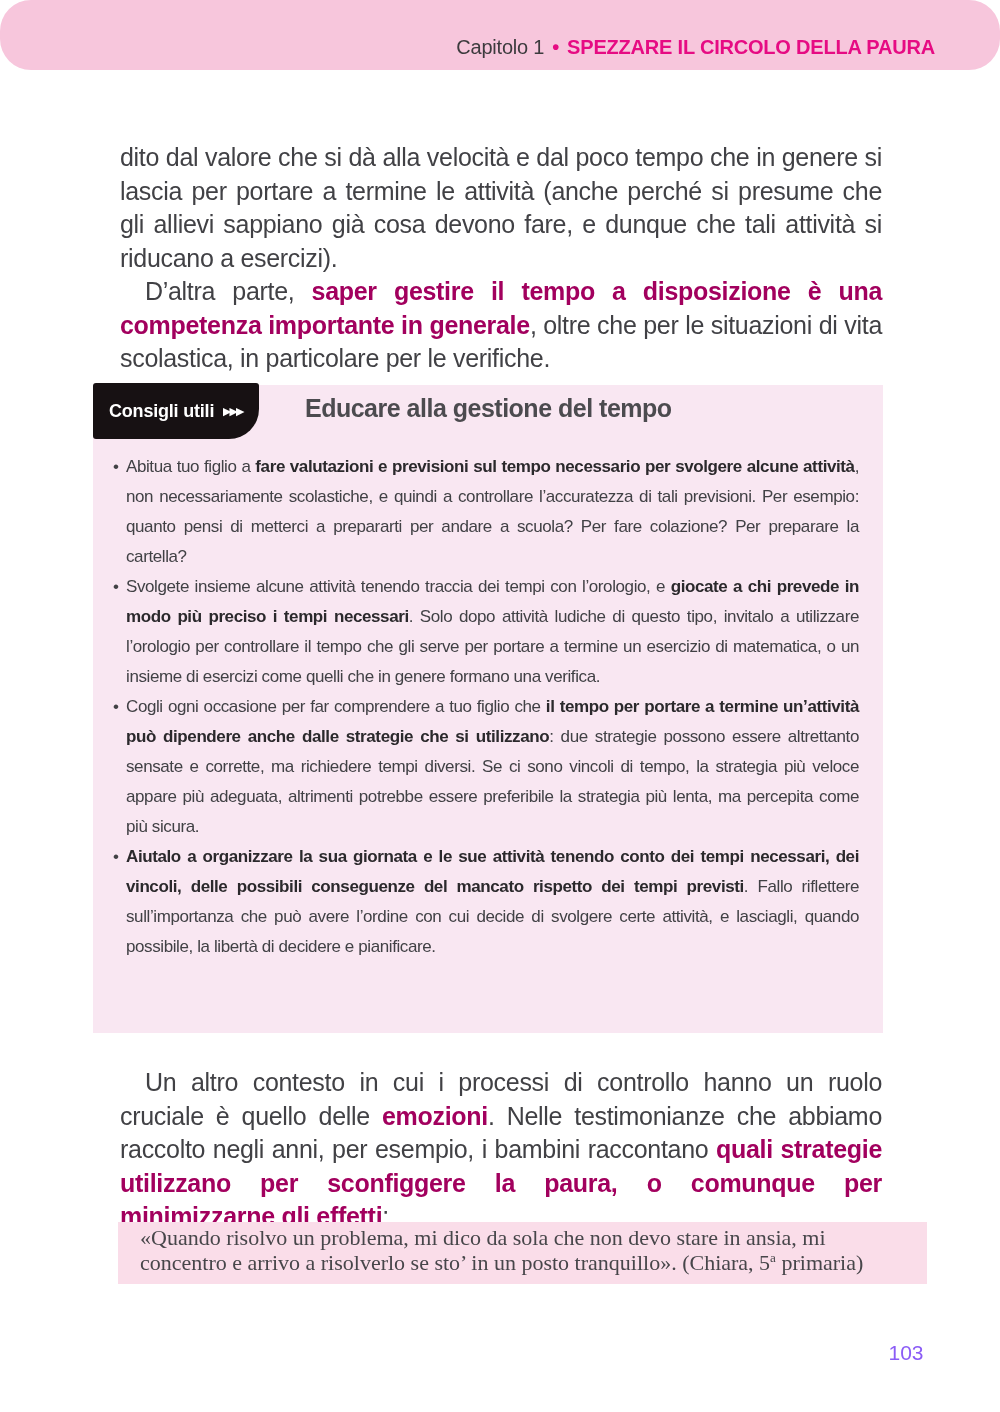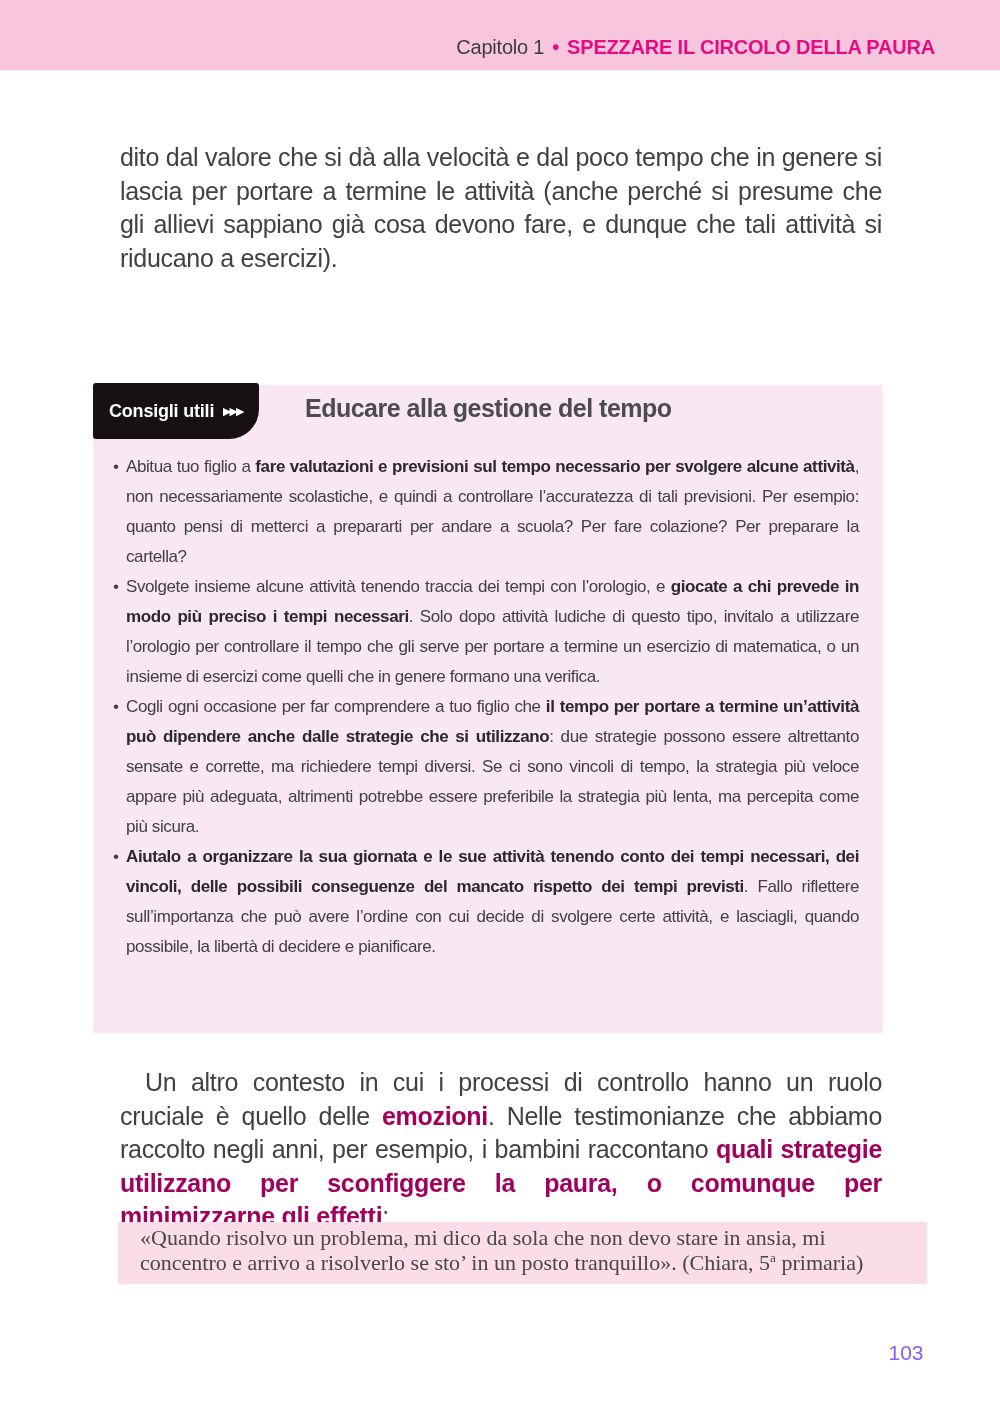--- a/index.html
+++ b/index.html
@@ -10,21 +10,21 @@
     font-family:"Liberation Sans", sans-serif;
     overflow:hidden;
   }
 
   
   .band {
     position:absolute; left:0; top:0; width:1000px; height:70px;
     background:#f7c6dc;
     display:flex; align-items:flex-end; justify-content:flex-end;
     box-sizing:border-box; padding:0 65px 11px 0;
-    font-size:20px; letter-spacing:-0.2px;
+    font-size:20px; letter-spacing:-0.2px;border-radius:31px;
   }
   .band .chapter { color:#3d3b3e; margin-right:8px; }
   .band .sep     { color:#e60b83; font-weight:700; margin-right:8px; }
   .band .btitle  { color:#e60b83; font-weight:700; }
 
   
   .bodytext {
     color:#414145; font-size:25px; line-height:33.5px;
     letter-spacing:-0.3px; text-align:justify;
     hyphens:auto; -webkit-hyphens:auto;
@@ -91,20 +91,21 @@
 <body>
 
 <header class="band">
   <span class="chapter">Capitolo 1</span>
   <span class="sep">•</span>
   <span class="btitle">SPEZZARE IL CIRCOLO DELLA PAURA</span>
 </header>
 
 <section class="intro bodytext">
   <p><span class="run-n">dito dal valore che si dà alla velocità e dal poco tempo che in genere si lascia per portare a termine le attività (anche perché si presume che gli allievi sappiano già cosa devono fare, e dunque che tali attività si riducano a esercizi).</span></p>
+  <p class="indent"><span class="run-n">D’altra parte, </span><span class="run-m">saper gestire il tempo a disposizione è una competenza importante in generale</span><span class="run-n">, oltre che per le situazioni di vita scolastica, in particolare per le verifiche.</span></p>
 </section>
 
 <section class="tip-box">
   <div class="badge">
     <span>Consigli utili</span>
     <span class="arrows">▸▸▸</span>
   </div>
   <h2 class="tip-title" style="margin:0;">Educare alla gestione del tempo</h2>
   <ul class="tips">
     <li><span class="run-n">Abitua tuo figlio a </span><span class="run-b">fare valutazioni e previsioni sul tempo necessario per svolgere alcune attività</span><span class="run-n">, non necessariamente scolastiche, e quindi a controllare l’accuratezza di tali previsioni. Per esempio: quanto pensi di metterci a prepararti per andare a scuola? Per fare colazione? Per preparare la cartella?</span></li>

